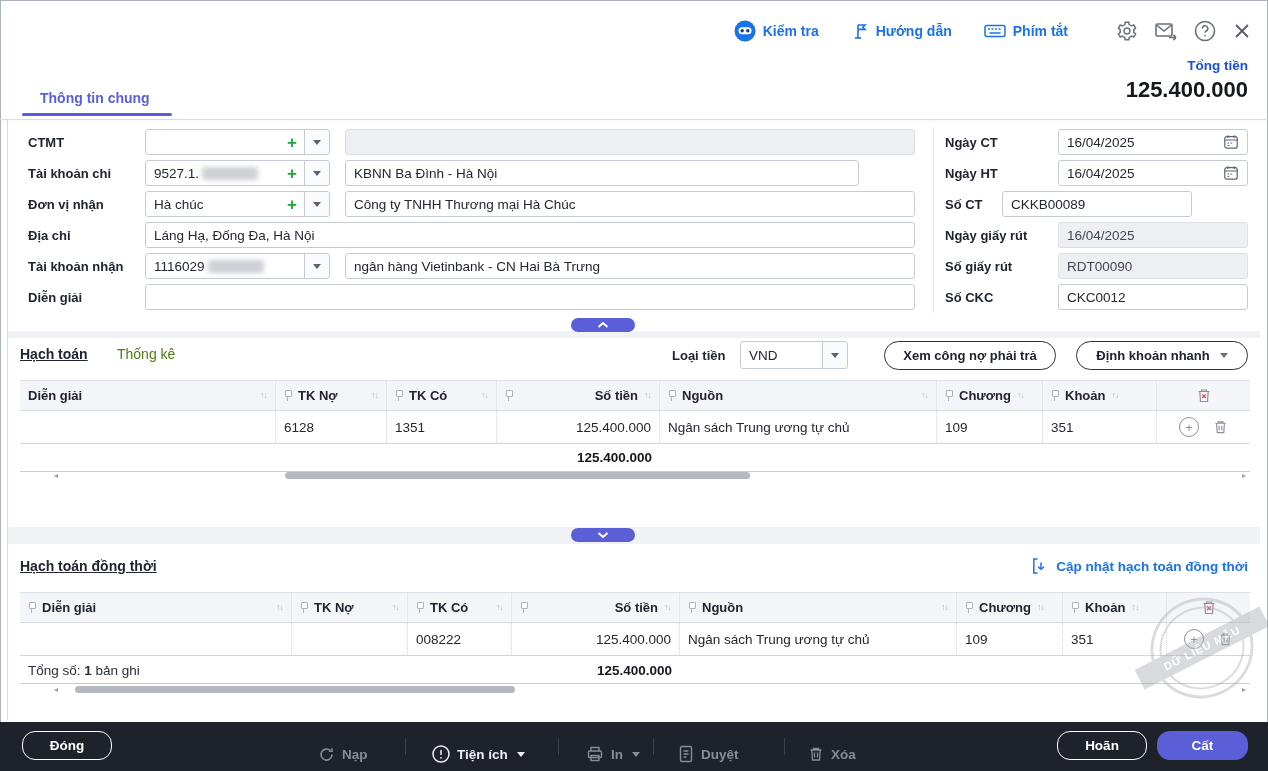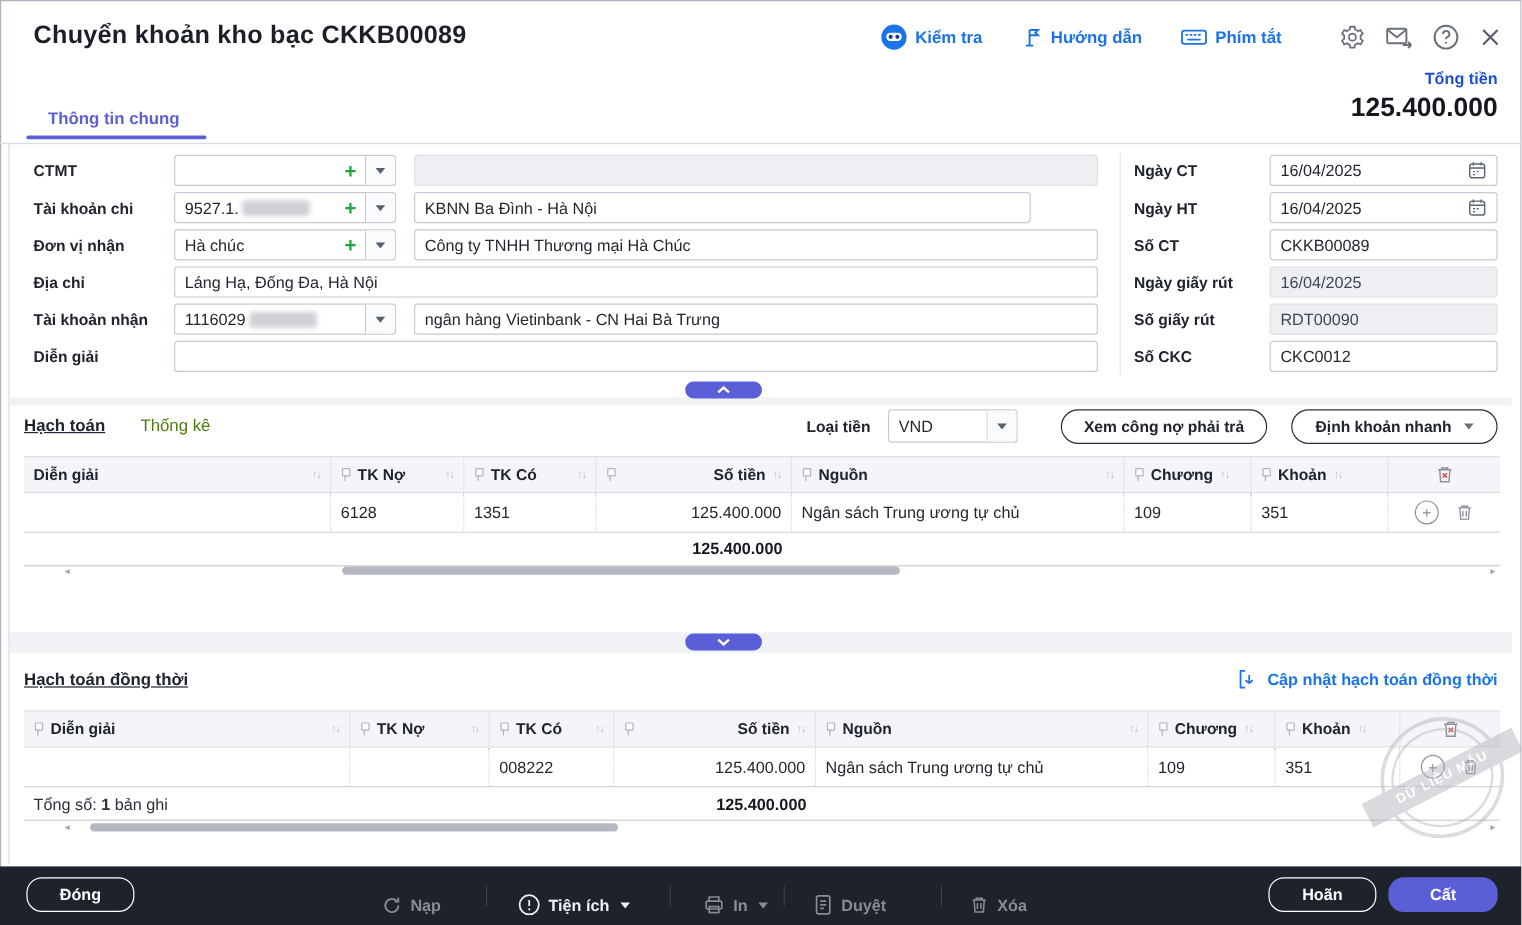--- a/index.html
+++ b/index.html
@@ -87,21 +87,20 @@
   .fsep{position:absolute;top:16px;width:1px;height:17px;background:#3b404b;}
   .ftri{width:0;height:0;border-left:4px solid transparent;border-right:4px solid transparent;border-top:5px solid currentColor;margin-left:2px;}
   .link-blue{color:#1a73e8;font-size:13.5px;font-weight:600;cursor:pointer;display:flex;align-items:center;gap:8px;}
   svg{flex:none;}
 </style>
 </head>
 <body>
 
 <div id="app">
 
-  <div class="abs title">Chuyển khoản kho bạc CKKB00089</div>
 
   <div class="abs hdr-actions">
     <span class="hdr-link">
       <svg width="22" height="22" viewBox="0 0 22 22">
           <circle cx="11" cy="11" r="10.5" fill="#1a73e8"></circle>
           <rect x="4.5" y="7.2" width="13" height="7" rx="3.5" fill="#fff"></rect>
           <circle cx="8.2" cy="10.7" r="1.7" fill="#123a8a"></circle>
           <circle cx="13.8" cy="10.7" r="1.7" fill="#123a8a"></circle>
         </svg>
       <span>Kiểm tra</span>
@@ -233,21 +232,21 @@
     <span class="cal">
         <svg width="16" height="16" viewBox="0 0 16 16" fill="none" stroke="currentColor" stroke-width="1.2">
           <rect x="1.8" y="2.6" width="12.4" height="11.6" rx="2"></rect>
           <path d="M4.8 1.2v2.8M11.2 1.2v2.8M1.8 6h12.4"></path>
           <path d="M5 9h.8M8 9h.8M5 11.5h.8" stroke-linecap="round"></path>
         </svg>
       </span>
   </div>
 
   <div class="abs lbl" style="top:197px;left:945px">Số CT</div>
-  <div class="abs field" style="top:191px;left:1058px;width:190px">CKKB00089</div>
+  <div class="abs field" style="top:191px;left:1002px;width:190px">CKKB00089</div>
 
   <div class="abs lbl" style="top:228px;left:945px">Ngày giấy rút</div>
   <div class="abs field disabled" style="top:222px;left:1058px;width:190px">16/04/2025</div>
 
   <div class="abs lbl" style="top:259px;left:945px">Số giấy rút</div>
   <div class="abs field disabled" style="top:253px;left:1058px;width:190px">RDT00090</div>
 
   <div class="abs lbl" style="top:290px;left:945px">Số CKC</div>
   <div class="abs field" style="top:284px;left:1058px;width:190px">CKC0012</div>
 

